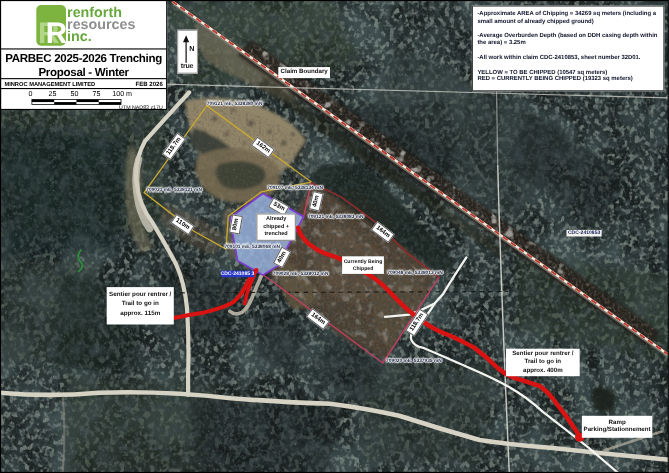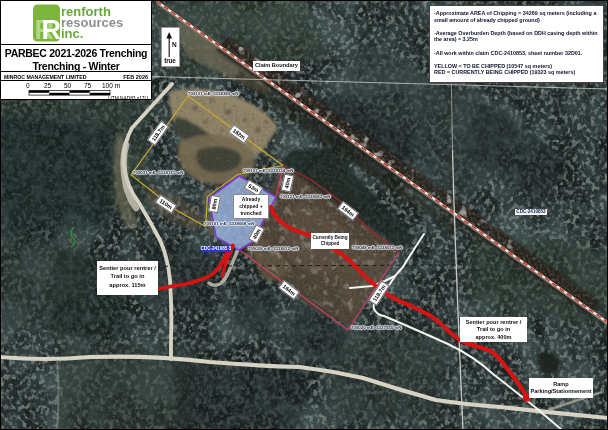--- a/index.html
+++ b/index.html
@@ -202,22 +202,22 @@
    <rect x="32" y="3.5" width="27" height="37" rx="4.5" fill="#7cb43f"></rect>
    <text x="33.5" y="38" font-family="Liberation Sans, sans-serif" font-size="27" font-weight="bold" fill="#b2d687">R</text>
    <text x="40.5" y="38" font-family="Liberation Sans, sans-serif" font-size="27" font-weight="bold" fill="#ffffff">R</text>
    <text x="60" y="14.5" font-family="Liberation Sans, sans-serif" font-size="13" font-weight="bold" fill="#67a83d">renforth</text>
    <text x="60" y="25.5" font-family="Liberation Sans, sans-serif" font-size="13" font-weight="bold" fill="#8f8f8f">resources</text>
    <text x="60" y="36.5" font-family="Liberation Sans, sans-serif" font-size="13" font-weight="bold" fill="#67a83d">inc.</text>
   </svg>
  </div>
 
  <div style="position:absolute;left:0;top:43px;width:150px;height:29px;border-top:1.2px solid #000;text-align:center;">
-  <div style="font-size:10.5px;font-weight:bold;color:#000;line-height:13px;padding-top:1.5px;letter-spacing:-0.28px;white-space:nowrap;">PARBEC 2021-2026 Trenching</div>
-  <div style="font-size:10.5px;font-weight:bold;color:#000;line-height:12px;letter-spacing:-0.28px;white-space:nowrap;">Trenching - Winter</div>
+  <div style="font-size:10.5px;font-weight:bold;color:#000;line-height:13px;padding-top:1.5px;letter-spacing:-0.28px;white-space:nowrap;">PARBEC 2025-2026 Trenching</div>
+  <div style="font-size:10.5px;font-weight:bold;color:#000;line-height:12px;letter-spacing:-0.28px;white-space:nowrap;">Proposal - Winter</div>
  </div>
 
  <div style="position:absolute;left:0;top:70px;width:150px;height:9px;border-top:1px solid #000;">
   <div style="position:absolute;left:3px;top:1.5px;font-size:5.2px;font-weight:bold;color:#000;">MINROC MANAGEMENT LIMITED</div>
   <div style="position:absolute;right:3px;top:1.5px;font-size:5.5px;font-weight:bold;color:#000;">FEB 2026</div>
  </div>
 
  <div style="position:absolute;left:0;top:79px;width:150px;height:19px;border-top:1px solid #000;">
   <div style="position:absolute;left:25px;top:1px;font-size:6.5px;color:#000;">0</div>
   <div style="position:absolute;left:43px;top:1px;font-size:6.5px;color:#000;">25</div>

